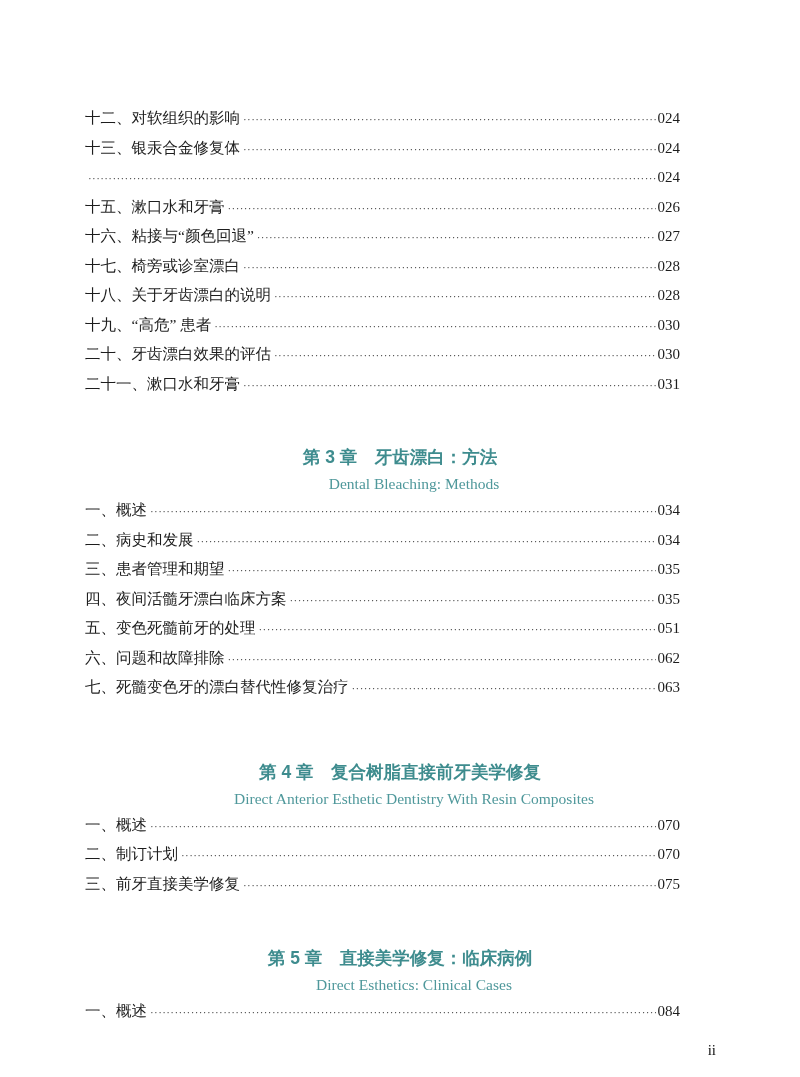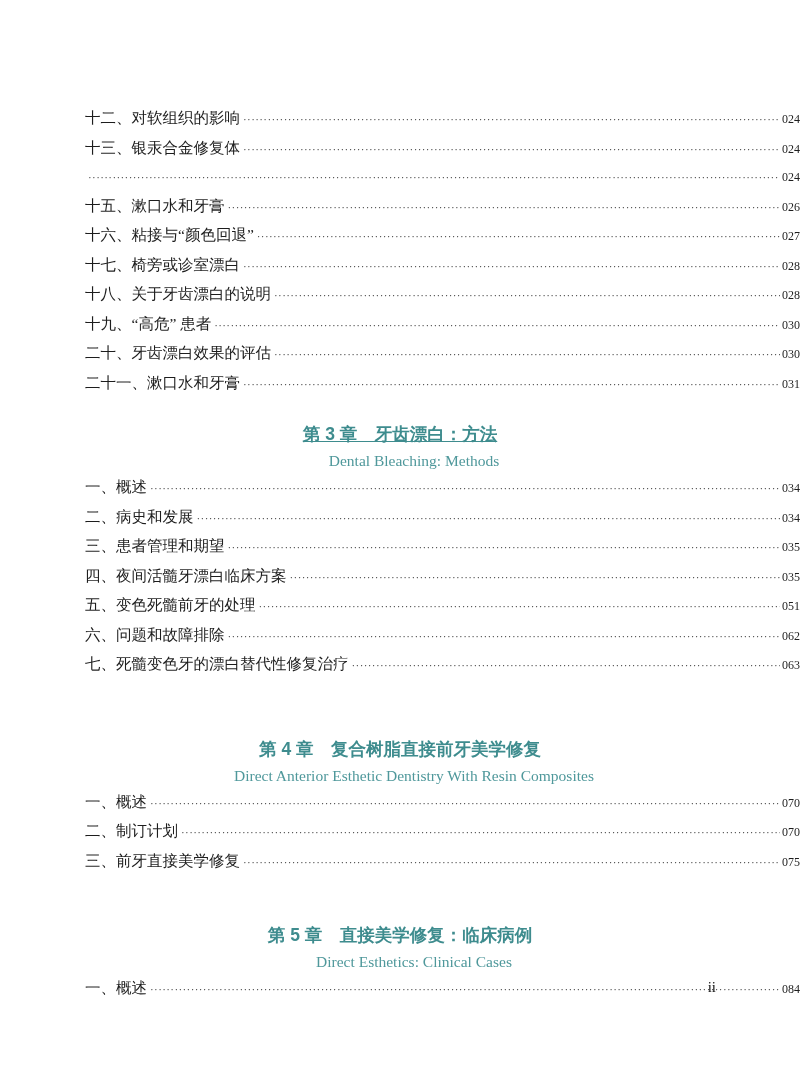--- a/index.html
+++ b/index.html
@@ -14,41 +14,42 @@
   }
 
   
   .toc-list { width: 100%; }
   .toc-list.first-block { margin-top: 104px; }
   .toc-row {
     display: flex;
     align-items: baseline;
     line-height: 28.5px;
     padding-left: 85px;
+    padding-right: 120px;
     box-sizing: border-box;
   }
   .toc-label {
     font-size: 15.5px;
     white-space: nowrap;
     color: #1d1d1d;
   }
   .toc-dots {
     flex: 1;
     overflow: hidden;
     white-space: nowrap;
     margin: 0 2px 0 3px;
     font-size: 11px;
     letter-spacing: 0.4px;
     color: #3a3a3a;
   }
   .toc-dots::after {
     content: "·······································································································································································································································································································";
   }
   .toc-page {
-    font-size: 12px;
+    font-size: 15px;
     white-space: nowrap;
     color: #1d1d1d;
   }
 
   
   .chapter-title {
     text-align: center;
     font-family: "Liberation Sans", "DejaVu Sans", sans-serif;
     font-weight: bold;
     font-size: 17.5px;
@@ -58,28 +59,28 @@
   .chapter-subtitle {
     text-align: center;
     font-family: "Liberation Serif", "DejaVu Serif", serif;
     font-size: 15.5px;
     line-height: 21px;
     margin-top: 3px;
     color: #4f989b;
     padding-left: 28px;
   }
   .chapter-entries { margin-top: 2px; }
-  .chapter-3 .chapter-title { margin-top: 23px; text-decoration: underline; }
+  .chapter-3 .chapter-title { margin-top: 45px; }
   .chapter-4 .chapter-title { margin-top: 56px; }
   .chapter-5 .chapter-title { margin-top: 46px; }
 
   
   .folio {
     position: absolute;
-    top: 977px;
+    top: 1040px;
     right: 84px;
     font-size: 15px;
     line-height: 20px;
     color: #111111;
     font-family: "Liberation Serif", "DejaVu Serif", serif;
   }
 </style>
 </head>
 <body>
 

